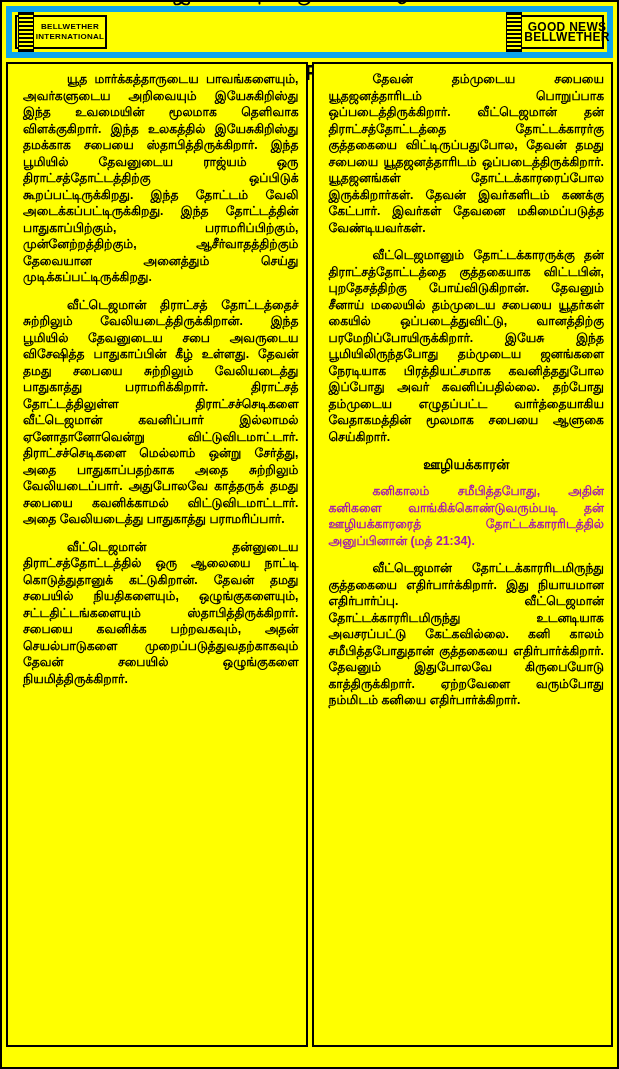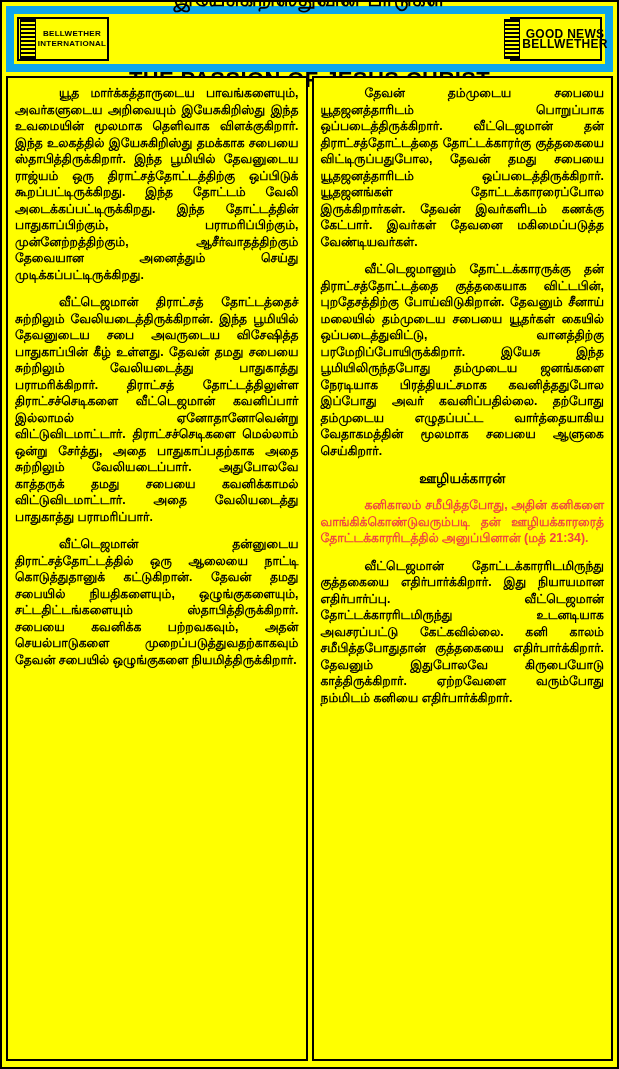--- a/index.html
+++ b/index.html
@@ -20,22 +20,22 @@
     height: 1069px;
     box-sizing: border-box;
     background: #ffff00;
     border: 2px solid #000000;
     padding: 4px;
   }
   
   .header {
     display: flex;
     align-items: stretch;
-    height: 66px;
-    border: 8px solid #0ea5e9;
+    height: 52px;
+    border: 6px solid #0ea5e9;
     background: #ffff00;
     box-sizing: border-box;
   }
   .logo-box {
     width: 92px;
     flex: 0 0 92px;
     border: 2px solid #000000;
     margin: 3px;
     box-sizing: border-box;
     display: flex;
@@ -110,21 +110,21 @@
     display: flex;
     margin-top: 4px;
     height: 985px;
     box-sizing: border-box;
     gap: 4px;
   }
   .col {
     flex: 1 1 50%;
     border: 2px solid #000000;
     box-sizing: border-box;
-    padding: 7px 7px 4px 7px;
+    padding: 7px 7px 4px 15px;
     background: #ffff00;
     overflow: hidden;
   }
   p.para {
     margin: 0 0 11px 0;
     font-size: 12.3px;
     line-height: 16.5px;
     text-align: justify;
     text-indent: 44px;
     font-weight: bold;
@@ -138,21 +138,21 @@
     text-indent: 0;
   }
   h2.section {
     margin: 4px 0 9px 0;
     font-size: 13.5px;
     font-weight: bold;
     line-height: 18px;
     text-align: center;
   }
   .hl {
-    color: #ef4444;
+    color: #a21caf;
   }
 </style>
 </head>
 <body>
 
 <div class="page">
 
   <div class="header">
 
     <div class="logo-box logo-left">

